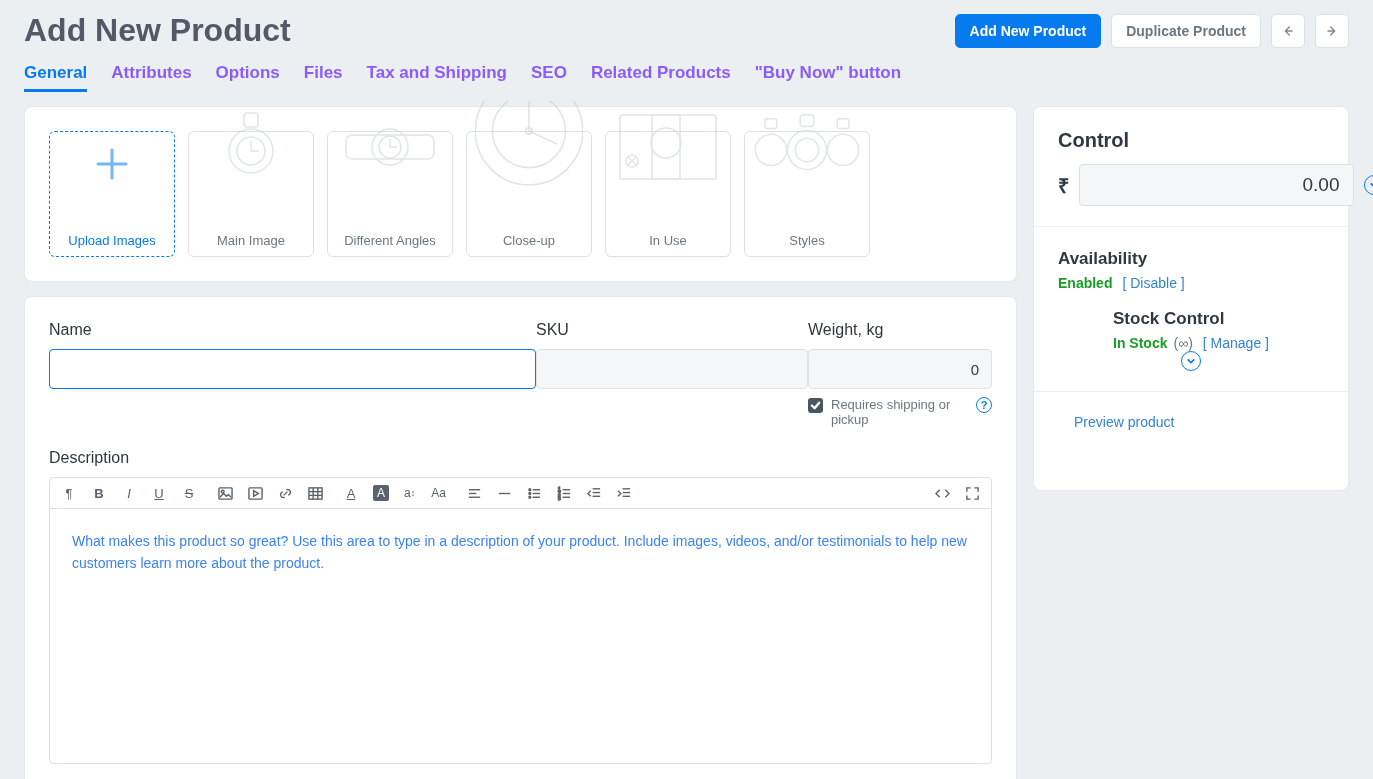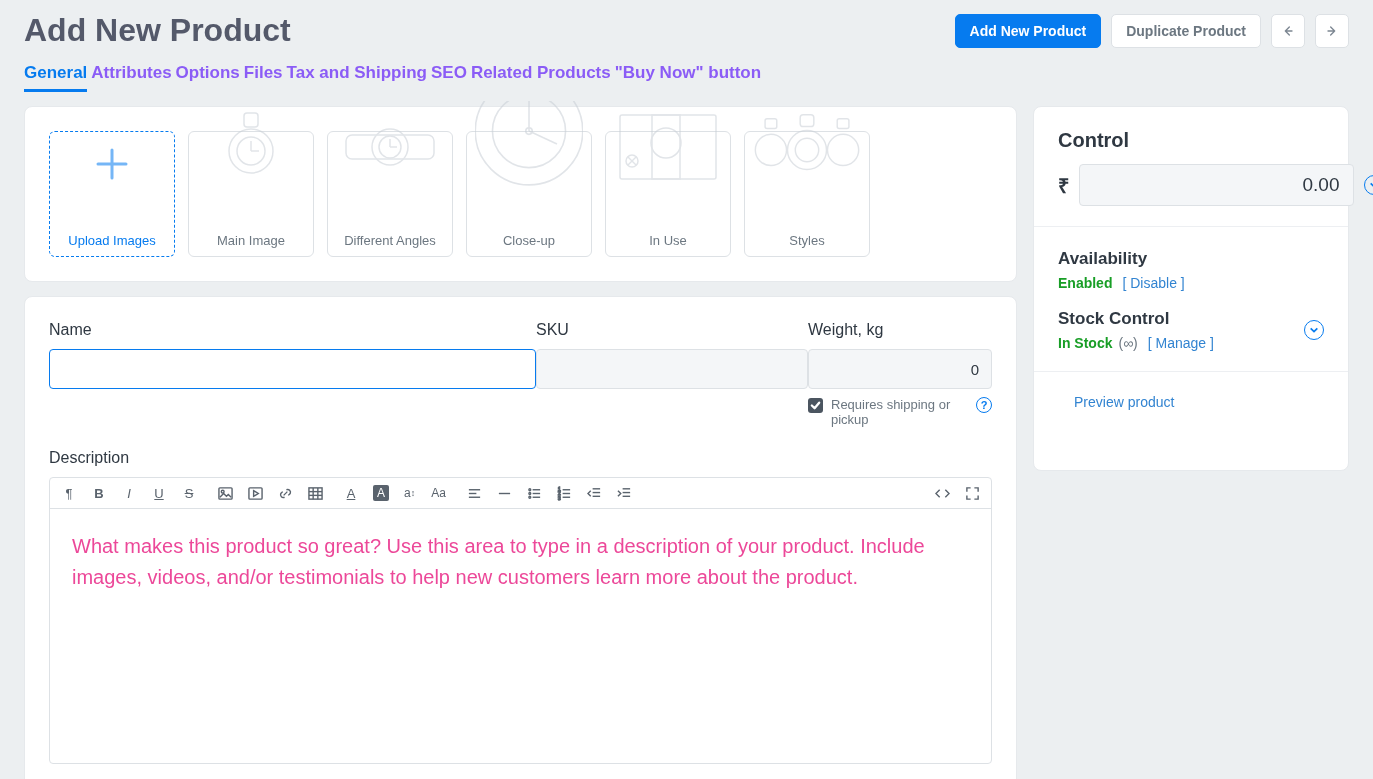--- a/index.html
+++ b/index.html
@@ -70,21 +70,21 @@
   .btn-icon {
     width: 34px;
     height: 34px;
     padding: 0;
     background: #fff;
     border: 1px solid var(--border);
     color: var(--text-muted);
   }
   .tabs {
     display: flex;
-    gap: 4px;
+    gap: 24px;
     margin-bottom: 14px;
   }
   .tab {
     font-size: 17px;
     font-weight: 600;
     color: #8b5cf6;
     padding: 6px 0;
     border-bottom: 3px solid transparent;
     cursor: pointer;
   }
@@ -240,22 +240,22 @@
     justify-content: center;
     cursor: pointer;
     font-size: 13px;
     color: #5a636d;
   }
   .tb-btn.wide { width: auto; padding: 0 2px; font-size: 12px; }
   .tb-spacer { flex: 1; }
   .editor-body {
     min-height: 254px;
     padding: 22px;
-    color: #ec4899;
-    font-size: 20px;
+    color: #3b82f6;
+    font-size: 14px;
     line-height: 1.55;
   }
 
   
   .side-section {
     padding: 22px 24px 20px 24px;
     border-bottom: 1px solid #EDEFF2;
   }
   .side-section:last-child { border-bottom: none; }
   .side-title {
@@ -313,20 +313,21 @@
     font-size: 14px;
   }
   .status-enabled { color: var(--success); font-weight: 600; }
   .link-bracket { color: var(--link-light); cursor: pointer; }
   .muted-inline { color: var(--text-muted); }
 
   .stock-row {
     display: flex;
     align-items: center;
     justify-content: space-between;
+    flex-direction: column;
   }
   .link-plain { color: var(--link-light); cursor: pointer; font-size: 14px; }
 
   svg.arrow { width: 16px; height: 16px; }
   svg.arrow path { stroke: #7C8691; stroke-width: 2; fill: none; stroke-linecap: round; stroke-linejoin: round; }
 
   .tb-svg { width: 15px; height: 15px; }
   .tb-svg * { stroke: #5a636d; stroke-width: 1.5; fill: none; }
 
   .underline { text-decoration: underline; }

